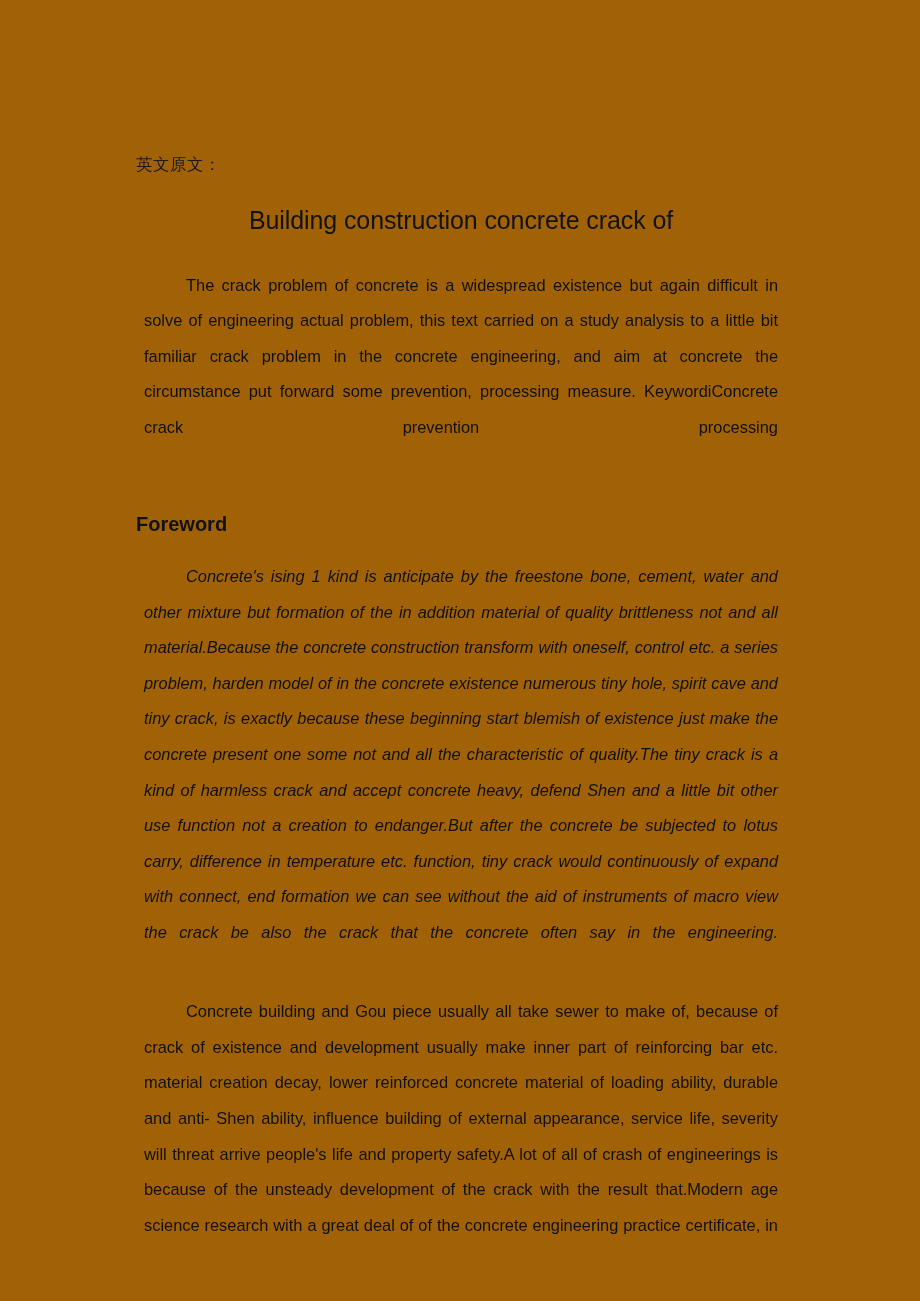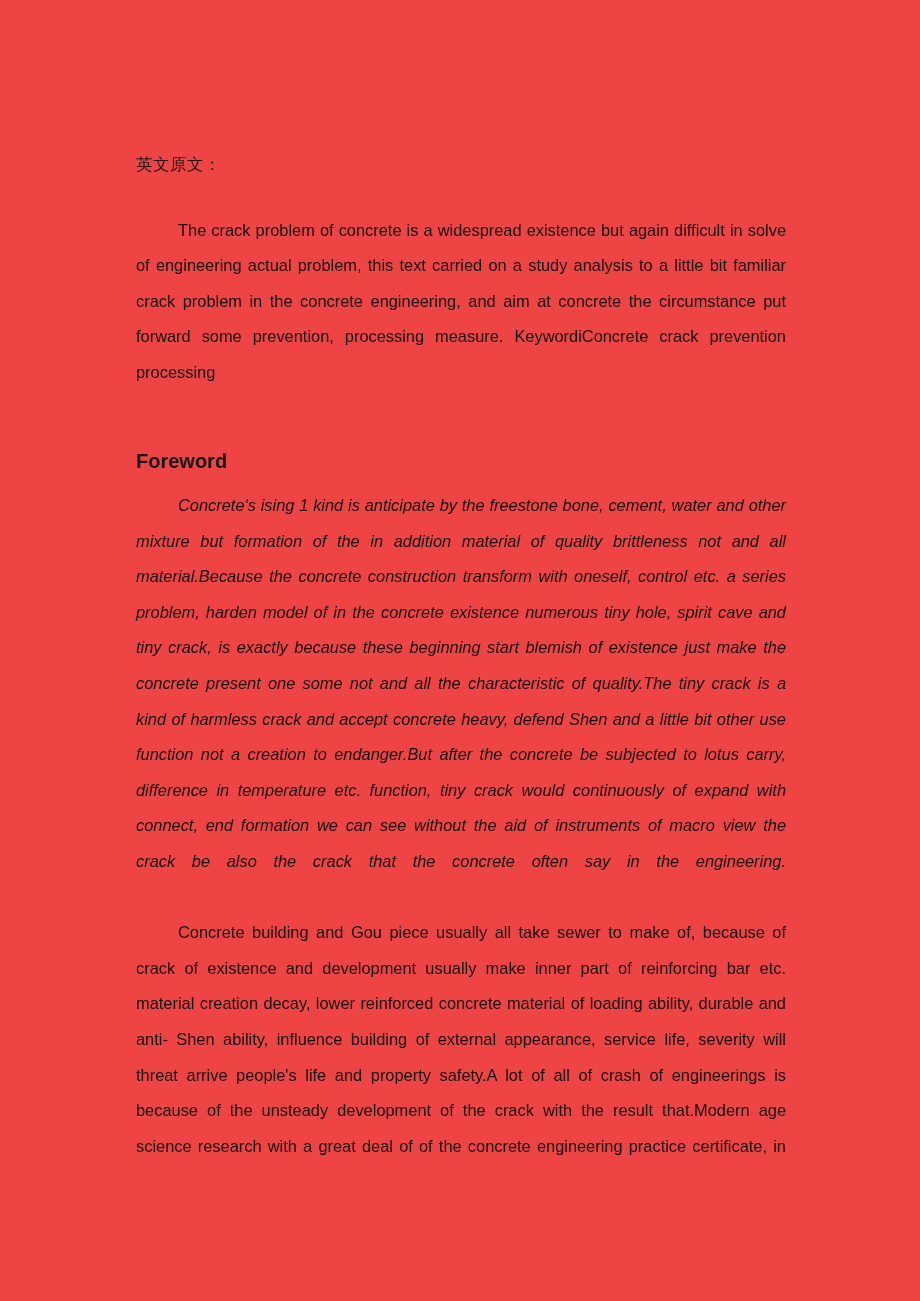--- a/index.html
+++ b/index.html
@@ -11,21 +11,21 @@
   body {
     font-family: "Liberation Sans", "DejaVu Sans", sans-serif;
     color: #000000;
     -webkit-font-smoothing: antialiased;
   }
 
   .page {
     position: relative;
     width: 920px;
     height: 1301px;
-    background: #ef4444;
+    background: #a16207;
     overflow: hidden;
     box-sizing: border-box;
   }
 
   .content {
     position: absolute;
     left: 136px;
     top: 0;
     width: 650px;
   }
@@ -63,21 +63,21 @@
     font-weight: 400;
     line-height: 1;
     color: #121212;
     letter-spacing: 0px;
   }
   .section-heading.abstract { padding-top: 22px; }
   .section-heading.foreword { padding-top: 25px; font-weight: bold; }
 
   
   .body-par {
-    margin: 0;
+    margin: 8px;
     font-size: 16.4px;
     line-height: 35.6px;
     text-align: justify;
     text-justify: inter-word;
     text-indent: 42px;
     color: #101010;
     word-spacing: 0.2px;
   }
   .par-abstract { padding-top: 16px; }
   .par-fw-1 { padding-top: 17px; font-style: italic; }
@@ -92,20 +92,21 @@
 </style>
 </head>
 <body>
 
 <div class="page">
   <div class="content">
 
     <p class="cn-label">英文原文：</p>
 
     <h1 class="doc-title">
+      <span class="tl">Building construction concrete crack of</span>
     </h1>
 
 
     <p class="body-par par-abstract">The crack problem of concrete is a widespread existence but again difficult in solve of engineering actual problem, this text carried on a study analysis to a little bit familiar crack problem in the concrete engineering, and aim at concrete the circumstance put forward some prevention, processing measure. KeywordiConcrete crack prevention processing</p>
 
     <h2 class="section-heading foreword">Foreword</h2>
 
     <p class="body-par par-fw-1">Concrete's ising 1 kind is anticipate by the freestone bone, cement, water and other mixture but formation of the in addition material of quality brittleness not and all material.Because the concrete construction transform with oneself, control etc. a series problem, harden model of in the concrete existence numerous tiny hole, spirit cave and tiny crack, is exactly because these beginning start blemish of existence just make the concrete present one some not and all the characteristic of quality.The tiny crack is a kind of harmless crack and accept concrete heavy, defend Shen and a little bit other use function not a creation to endanger.But after the concrete be subjected to lotus carry, difference in temperature etc. function, tiny crack would continuously of expand with connect, end formation we can see without the aid of instruments of macro view the crack be also the crack that the concrete often say in the engineering.</p>
 
     <p class="body-par par-fw-2">Concrete building and Gou piece usually all take sewer to make of, because of crack of existence and development usually make inner part of reinforcing bar etc. material creation decay, lower reinforced concrete material of loading ability, durable and anti- Shen ability, influence building of external appearance, service life, severity will threat arrive people's life and property safety.A lot of all of crash of engineerings is because of the unsteady development of the crack with the result that.Modern age science research with a great deal of of the concrete engineering practice certificate, in</p>

